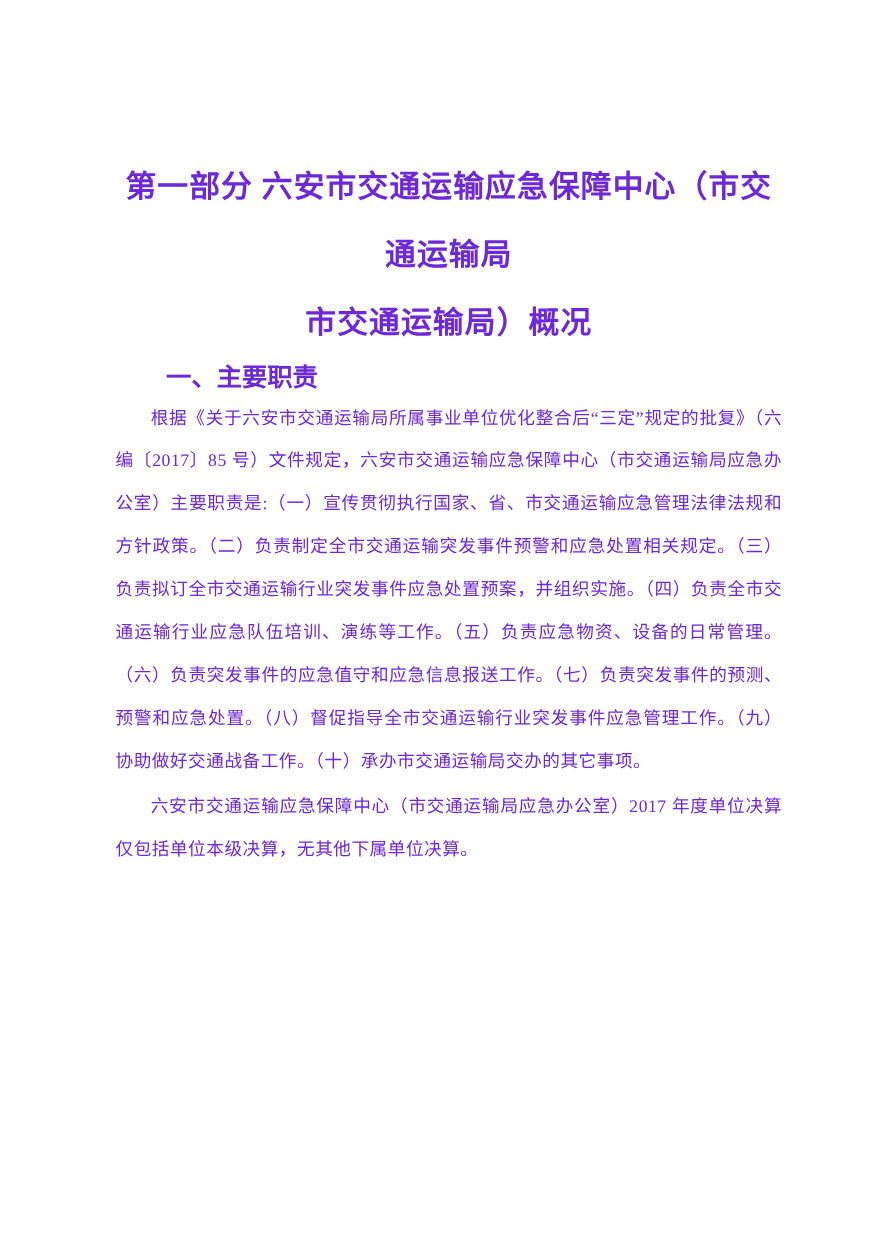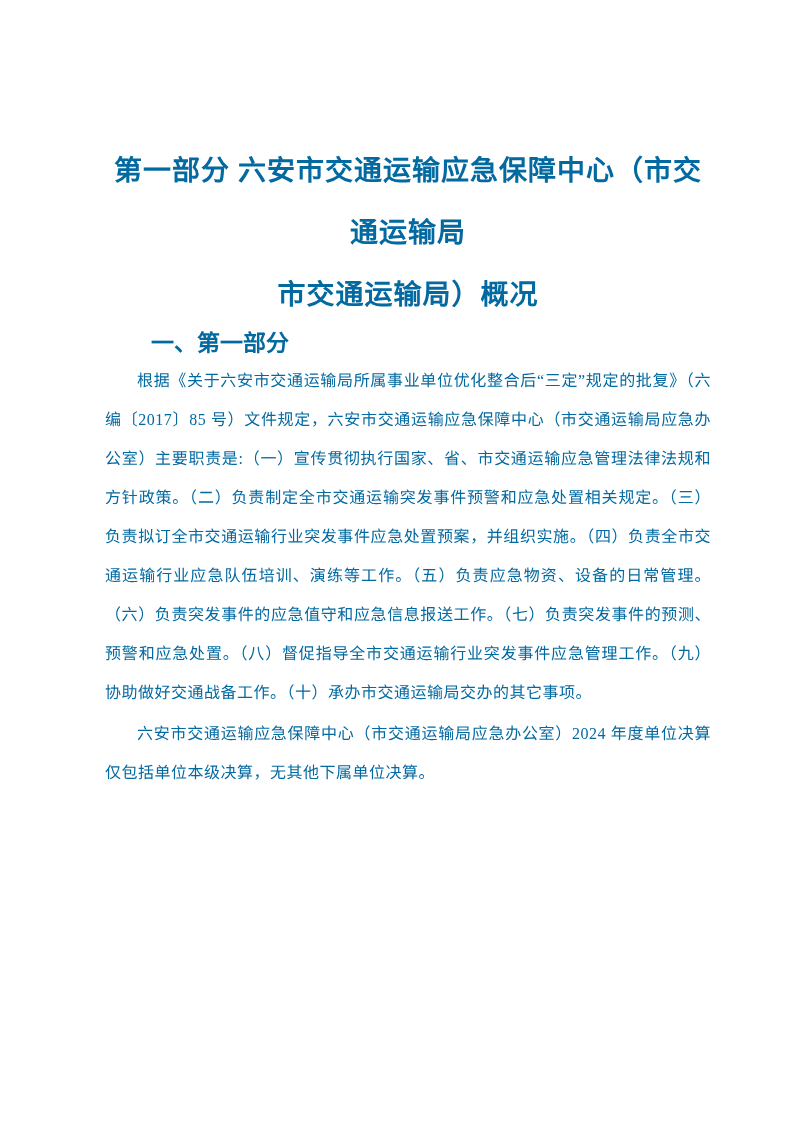--- a/index.html
+++ b/index.html
@@ -5,21 +5,21 @@
   html, body {
     margin: 0;
     padding: 0;
     background: #ffffff;
   }
   .page {
     position: relative;
     width: 793px;
     height: 882px;
     background: #ffffff;
-    color: #0369a1;
+    color: #6d28d9;
     font-family: "Liberation Serif", serif;
     overflow: hidden;
   }
   .content {
     position: absolute;
     left: 105px;
     top: 140px;
     width: 606px;
   }
   .doc-title {
@@ -60,23 +60,23 @@
 <body>
 
 <div class="page">
   <div class="content">
 
     <div class="doc-title">
       <div>第一部分 六安市交通运输应急保障中心（市交通运输局</div>
       <div>市交通运输局）概况</div>
     </div>
 
-    <h2 class="section-heading">一、第一部分</h2>
+    <h2 class="section-heading">一、主要职责</h2>
 
     <p class="para">根据《关于六安市交通运输局所属事业单位优化整合后“三定”规定的批复》（六编〔2017〕85 号）文件规定，六安市交通运输应急保障中心（市交通运输局应急办公室）主要职责是:（一）宣传贯彻执行国家、省、市交通运输应急管理法律法规和方针政策。（二）负责制定全市交通运输突发事件预警和应急处置相关规定。（三）负责拟订全市交通运输行业突发事件应急处置预案，并组织实施。（四）负责全市交通运输行业应急队伍培训、演练等工作。（五）负责应急物资、设备的日常管理。（六）负责突发事件的应急值守和应急信息报送工作。（七）负责突发事件的预测、预警和应急处置。（八）督促指导全市交通运输行业突发事件应急管理工作。（九）协助做好交通战备工作。（十）承办市交通运输局交办的其它事项。</p>
 
 
-    <p class="para">六安市交通运输应急保障中心（市交通运输局应急办公室）2024 年度单位决算仅包括单位本级决算，无其他下属单位决算。</p>
+    <p class="para">六安市交通运输应急保障中心（市交通运输局应急办公室）2017 年度单位决算仅包括单位本级决算，无其他下属单位决算。</p>
 
   </div>
 
   <div class="page-number">-4-</div>
 </div>
 
 </body></html>

